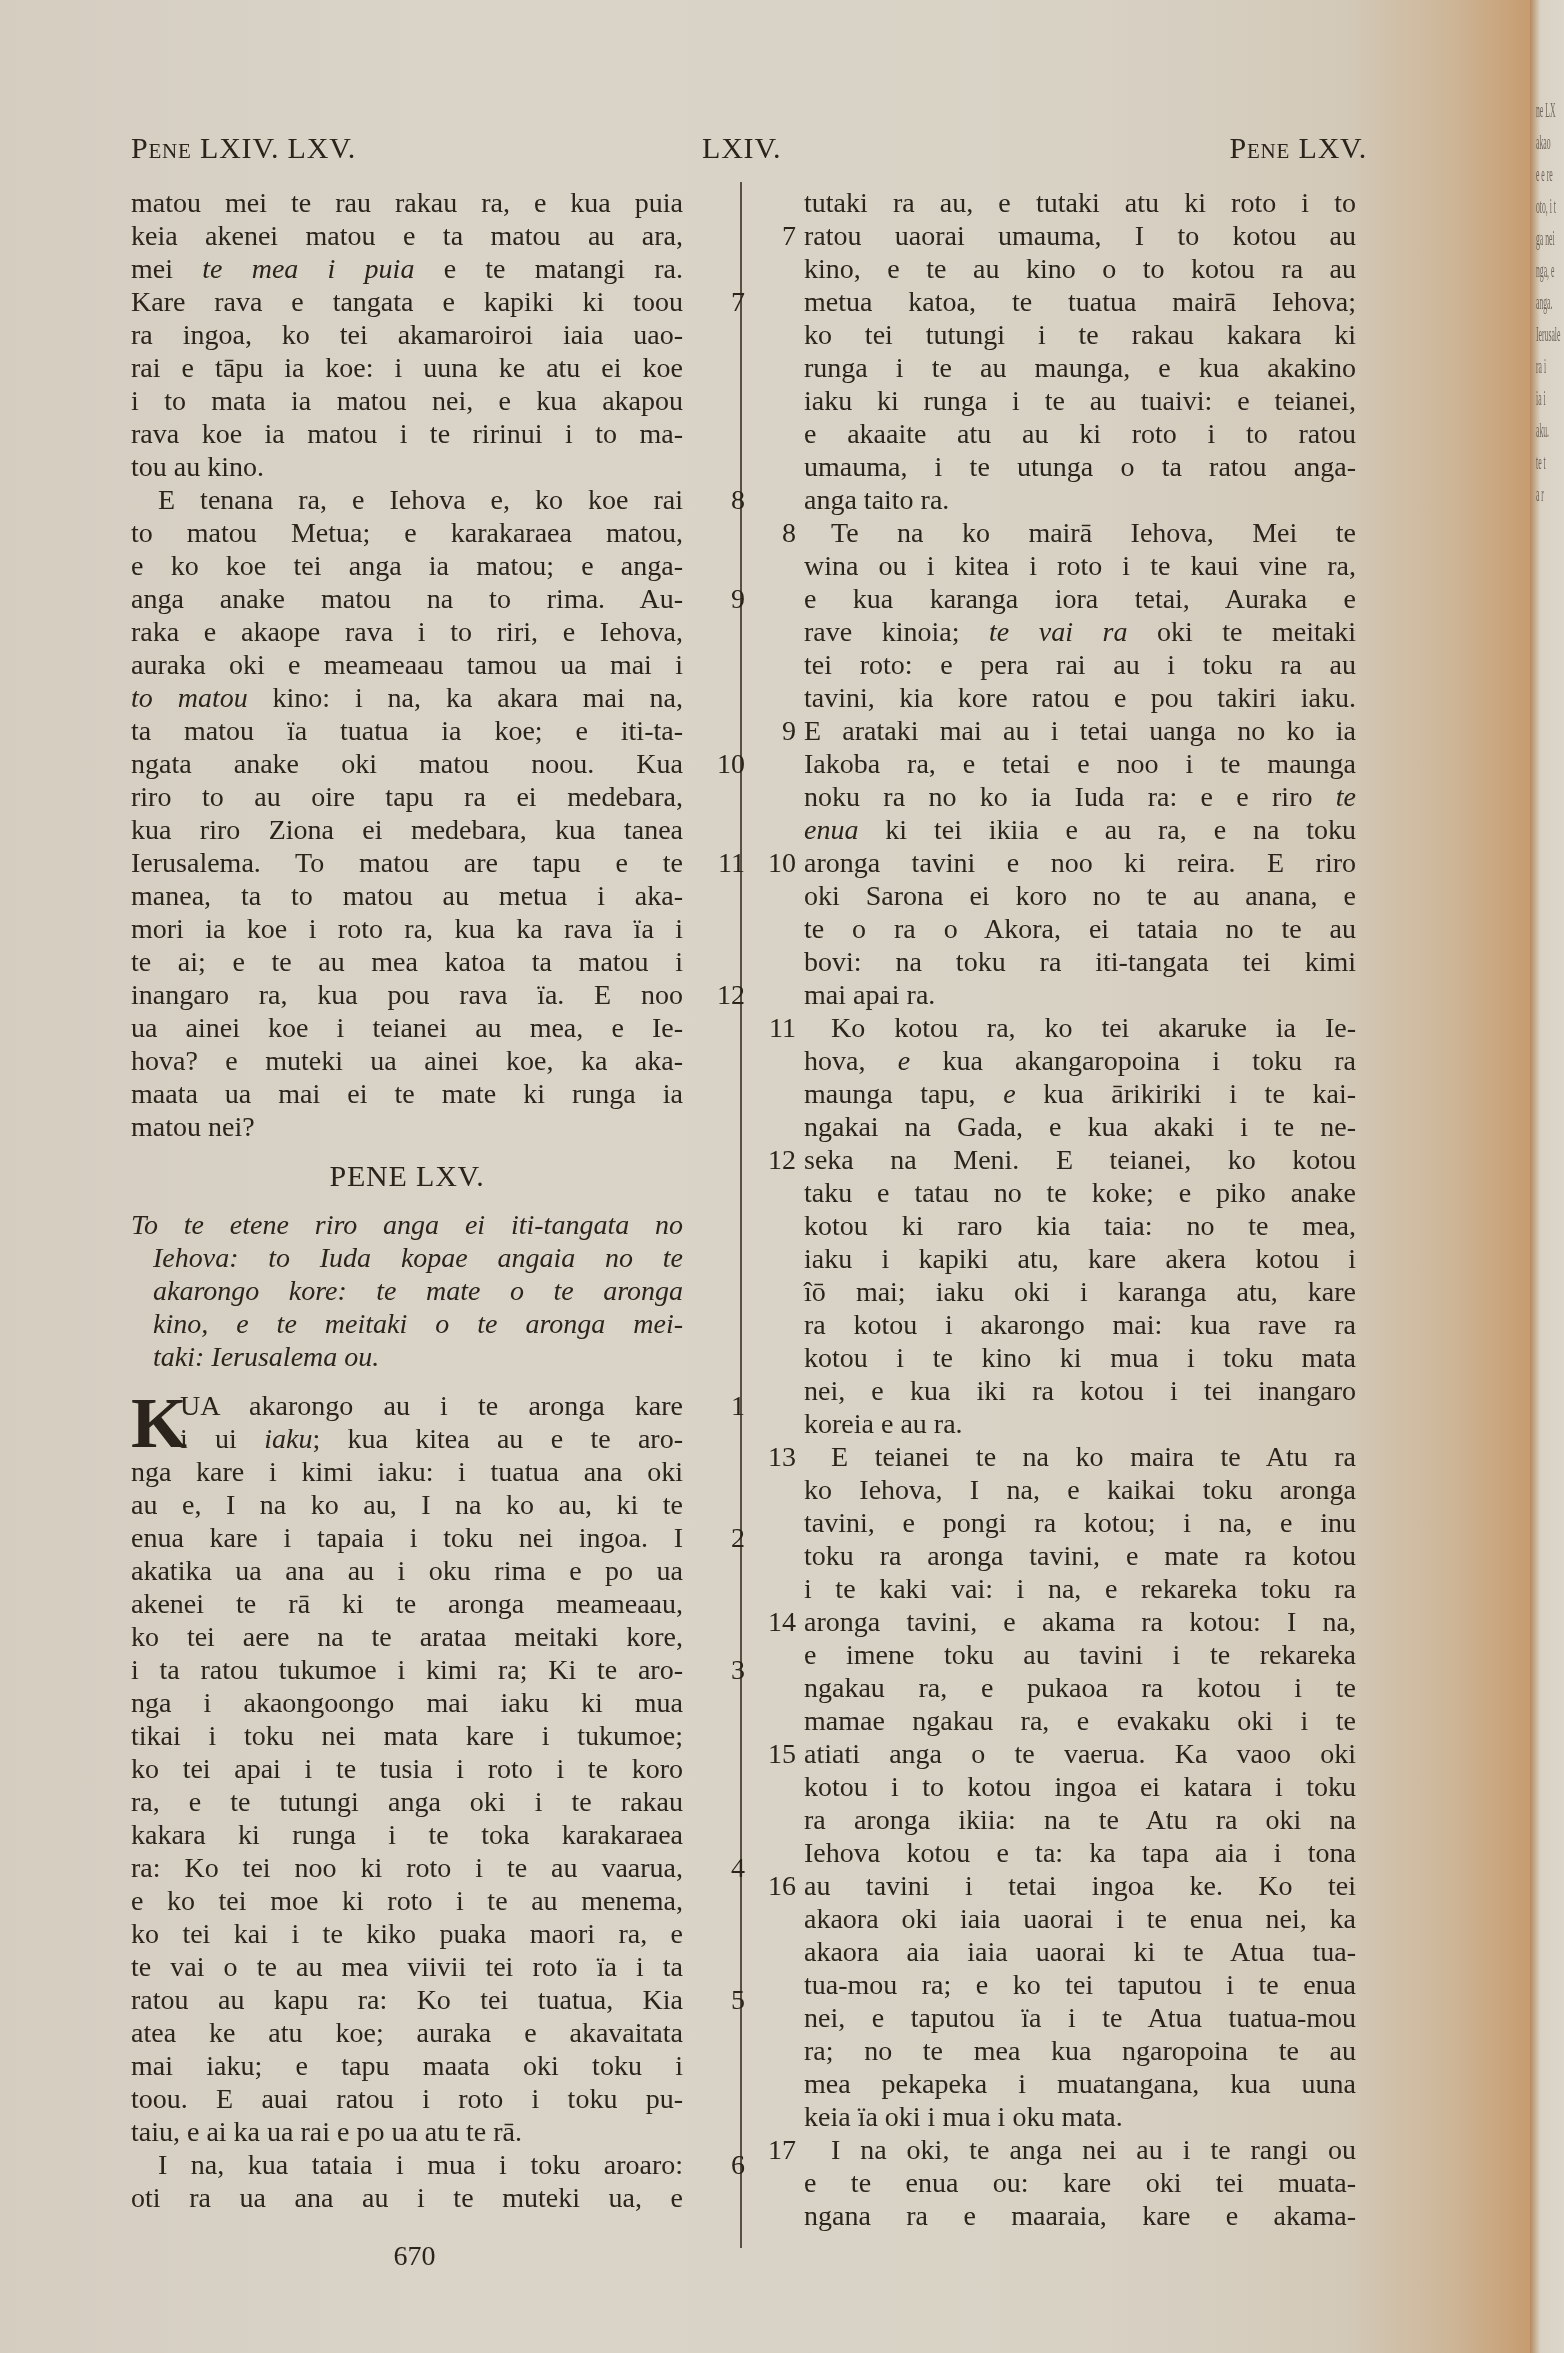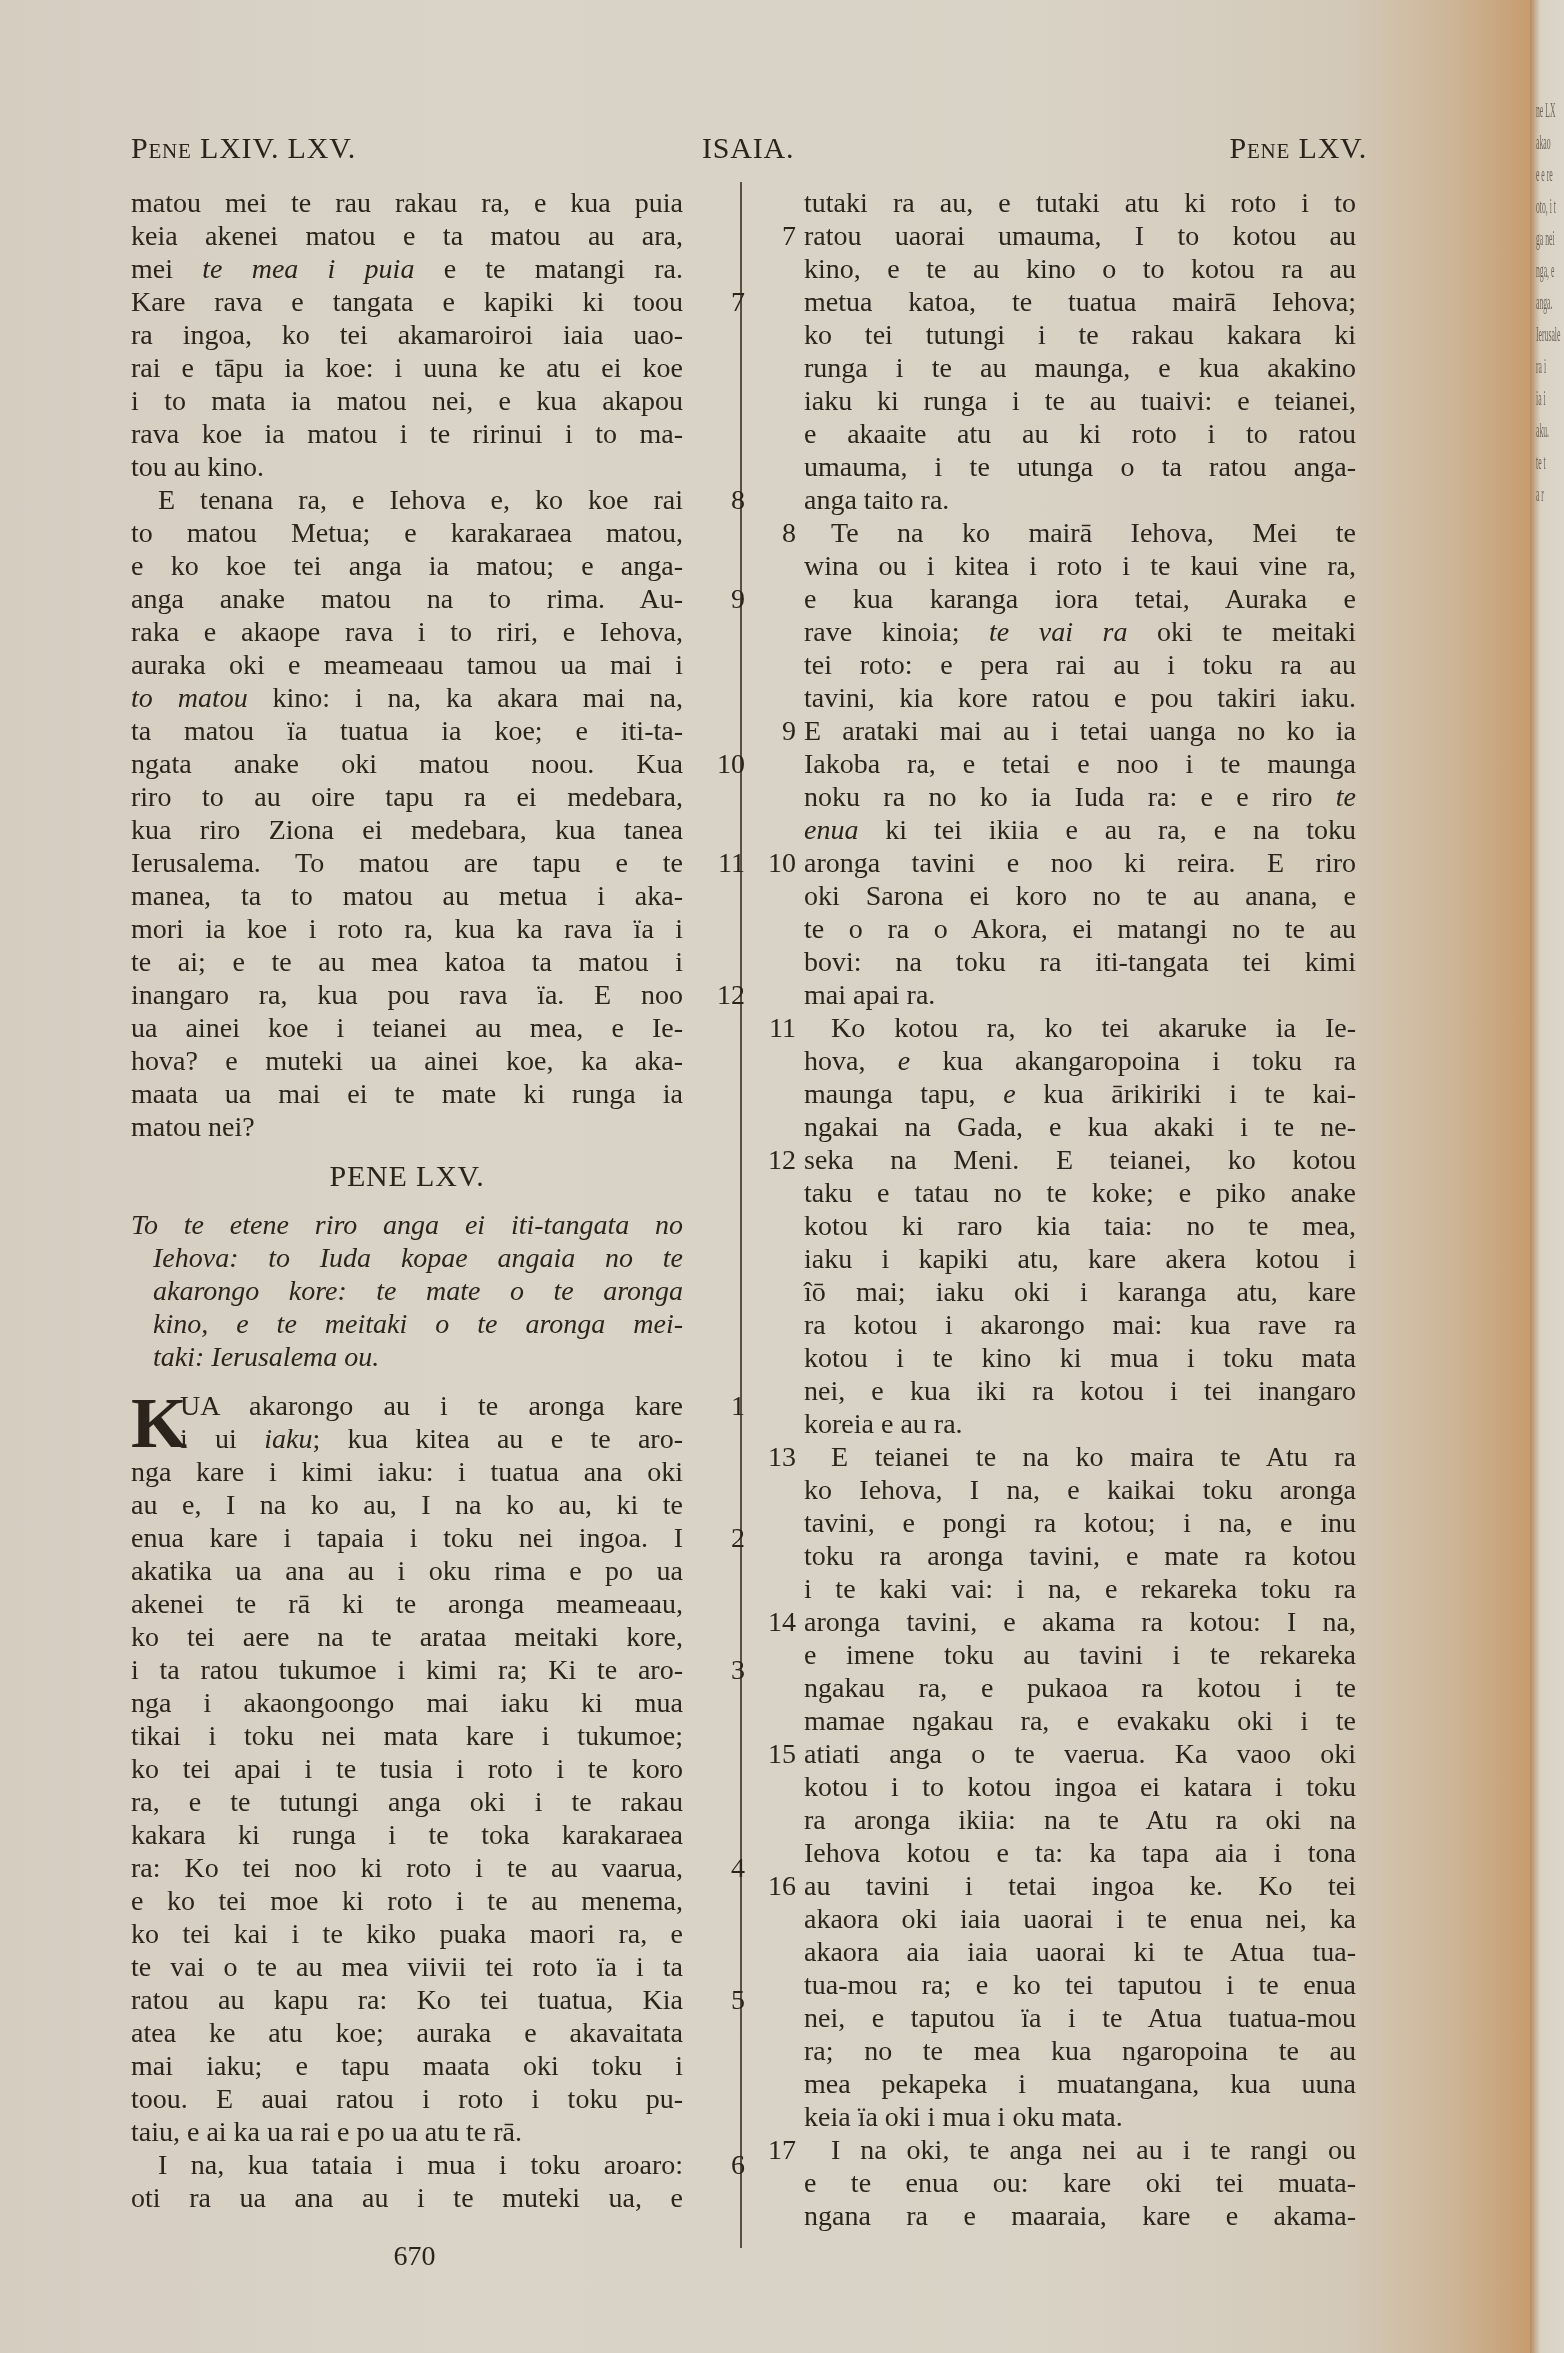--- a/index.html
+++ b/index.html
@@ -66,21 +66,21 @@
   }
   .spacer { height:15.6px; }
 </style>
 </head>
 <body>
 
 <div class="page">
 
   <div class="running-head">
     <span class="rh-left">Pene LXIV. LXV.</span>
-    <span class="rh-center">ISAIA.</span>
+    <span class="rh-center">LXIV.</span>
     <span class="rh-right">Pene LXV.</span>
   </div>
 
   <div class="divider"></div>
 
   <div class="col col-left" id="col-left">
     <div id="left-lines">
         <div class="line">
           <span class="txt">matou mei te rau rakau ra, e kua puia</span>
           <span class="vn"></span>
@@ -406,21 +406,21 @@
       <div class="line">
         <span class="vn">10</span>
         <span class="txt">aronga tavini e noo ki reira. E riro</span>
       </div>
       <div class="line">
         <span class="vn"></span>
         <span class="txt">oki Sarona ei koro no te au anana, e</span>
       </div>
       <div class="line">
         <span class="vn"></span>
-        <span class="txt">te o ra o Akora, ei matangi no te au</span>
+        <span class="txt">te o ra o Akora, ei tataia no te au</span>
       </div>
       <div class="line">
         <span class="vn"></span>
         <span class="txt">bovi: na toku ra iti-tangata tei kimi</span>
       </div>
       <div class="line">
         <span class="vn"></span>
         <span class="txt last">mai apai ra.</span>
       </div>
       <div class="line">

